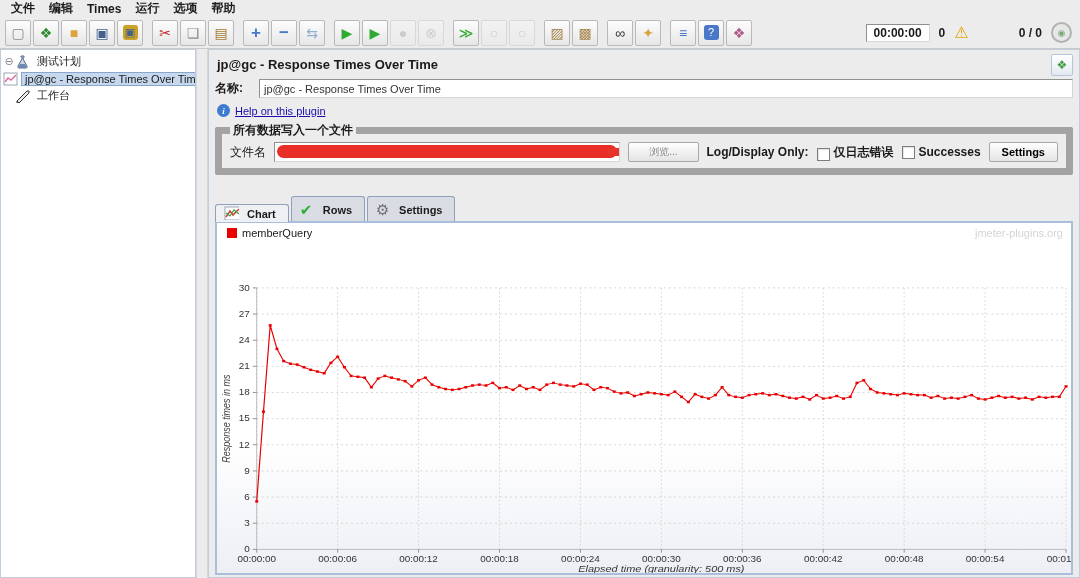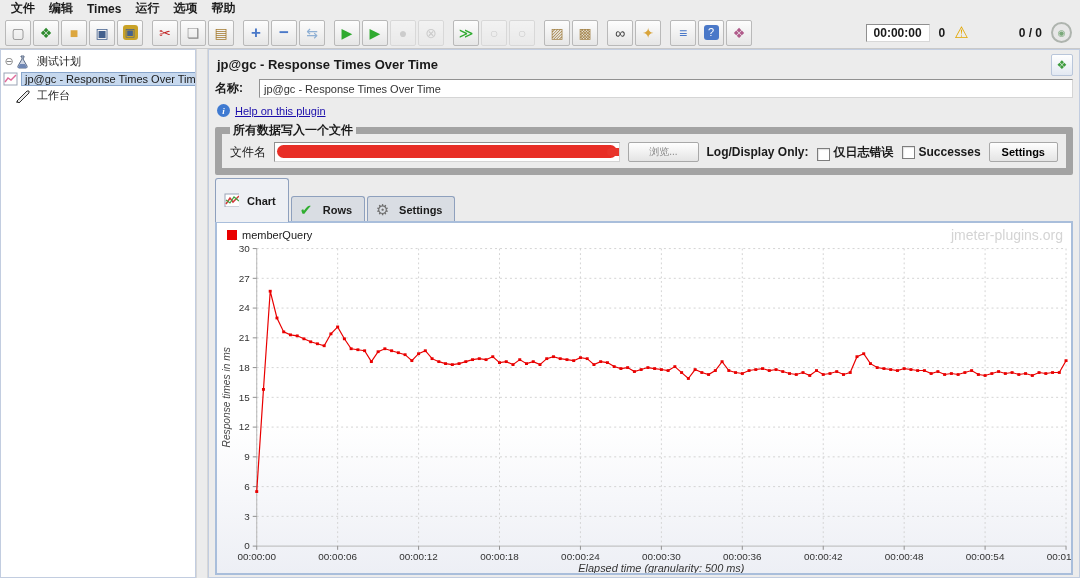--- a/index.html
+++ b/index.html
@@ -68,30 +68,30 @@
   .btn.configure{font-weight:bold;padding:3px 12px;}
   .ldlabel{font-weight:bold;white-space:nowrap;}
   .cbwrap{display:flex;align-items:flex-end;gap:4px;white-space:nowrap;}
   .cbox{width:11px;height:11px;background:#fff;border:1px solid #7d7d7d;box-shadow:inset 1px 1px 1px rgba(0,0,0,.12);}
   .cblabel{font-weight:bold;}
 
   
   .tabbar{display:flex;align-items:flex-end;margin-top:6px;height:27px;}
   .tab{display:flex;align-items:center;gap:6px;padding:4px 12px 4px 8px;border:1px solid #8ea0bd;border-bottom:none;
        border-radius:3px 3px 0 0;background:#d9dde3;margin-right:2px;height:26px;box-sizing:border-box;font-weight:bold;font-size:11px;}
-  .tab.selected{background:#eef0f4;height:44px;position:relative;z-index:2;}
+  .tab.selected{background:#eef0f4;height:18px;position:relative;z-index:2;}
   .tabicon{width:17px;height:15px;display:inline-flex;}
   .checkicon{color:#2fae2f;font-size:15px;font-weight:bold;line-height:1;}
   .gearicon{color:#6f6f6f;font-size:15px;line-height:1;}
 
   
-  .chartpanel{flex:1;min-height:0;border:2px solid #a9bedb;background:#fff;position:relative;display:flex;flex-direction:column;margin-top:-1px;z-index:1;}
+  .chartpanel{flex:1;min-height:0;border:2px solid #a9bedb;background:#fff;position:relative;display:flex;flex-direction:column;margin-top:-1px;z-index:1;gap:44px;}
   .legendrow{display:flex;align-items:center;padding:4px 8px 0 10px;font-size:11px;}
   .legendswatch{width:10px;height:10px;background:#e90000;margin-right:5px;}
-  .watermark{margin-left:auto;color:#d4d4d4;font-size:14px;}
+  .watermark{margin-left:auto;color:#d4d4d4;font-size:11px;}
   .chartwrap{flex:1;min-height:0;}
   .chartwrap svg{display:block;width:100%;height:100%;background:linear-gradient(#ffffff 55%,#edeff5);}
 </style>
 </head>
 <body>
 
 <div class="window">
 
   <div class="menubar" id="menubar">
       <span class="mitem">文件</span>

